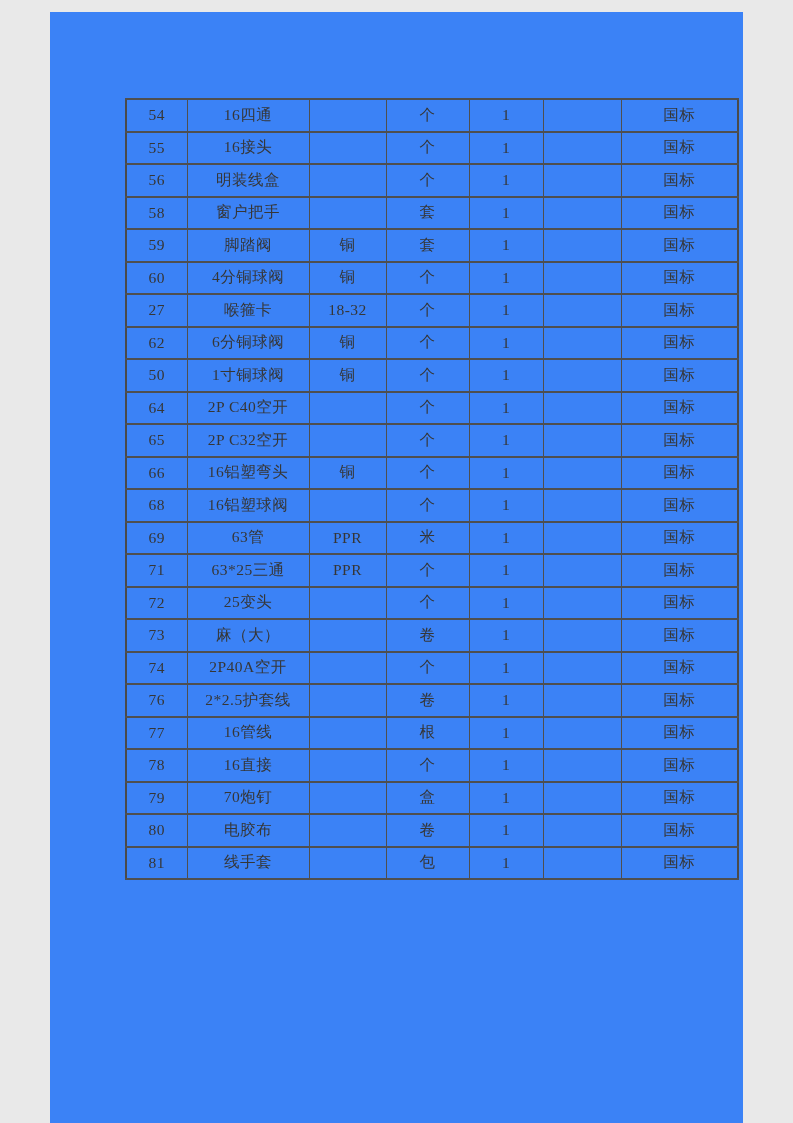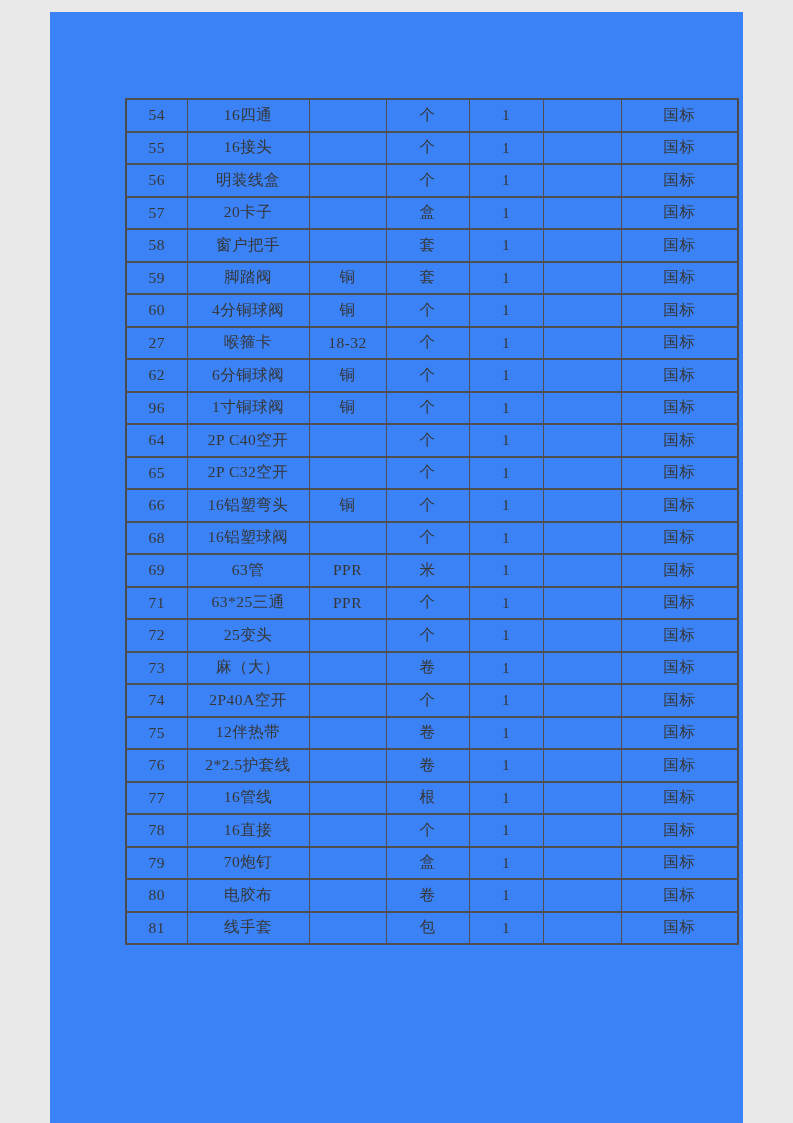--- a/index.html
+++ b/index.html
@@ -89,29 +89,20 @@
         <tr>
           <td>56</td>
           <td>明装线盒</td>
           <td></td>
           <td>个</td>
           <td>1</td>
           <td></td>
           <td>国标</td>
         </tr>
         <tr>
-          <td>57</td>
-          <td>20卡子</td>
-          <td></td>
-          <td>盒</td>
-          <td>1</td>
-          <td></td>
-          <td>国标</td>
-        </tr>
-        <tr>
           <td>58</td>
           <td>窗户把手</td>
           <td></td>
           <td>套</td>
           <td>1</td>
           <td></td>
           <td>国标</td>
         </tr>
         <tr>
           <td>59</td>
@@ -143,21 +134,21 @@
         <tr>
           <td>62</td>
           <td>6分铜球阀</td>
           <td>铜</td>
           <td>个</td>
           <td>1</td>
           <td></td>
           <td>国标</td>
         </tr>
         <tr>
-          <td>96</td>
+          <td>50</td>
           <td>1寸铜球阀</td>
           <td>铜</td>
           <td>个</td>
           <td>1</td>
           <td></td>
           <td>国标</td>
         </tr>
         <tr>
           <td>64</td>
           <td>2P C40空开</td>
@@ -228,29 +219,20 @@
           <td>卷</td>
           <td>1</td>
           <td></td>
           <td>国标</td>
         </tr>
         <tr>
           <td>74</td>
           <td>2P40A空开</td>
           <td></td>
           <td>个</td>
-          <td>1</td>
-          <td></td>
-          <td>国标</td>
-        </tr>
-        <tr>
-          <td>75</td>
-          <td>12伴热带</td>
-          <td></td>
-          <td>卷</td>
           <td>1</td>
           <td></td>
           <td>国标</td>
         </tr>
         <tr>
           <td>76</td>
           <td>2*2.5护套线</td>
           <td></td>
           <td>卷</td>
           <td>1</td>

